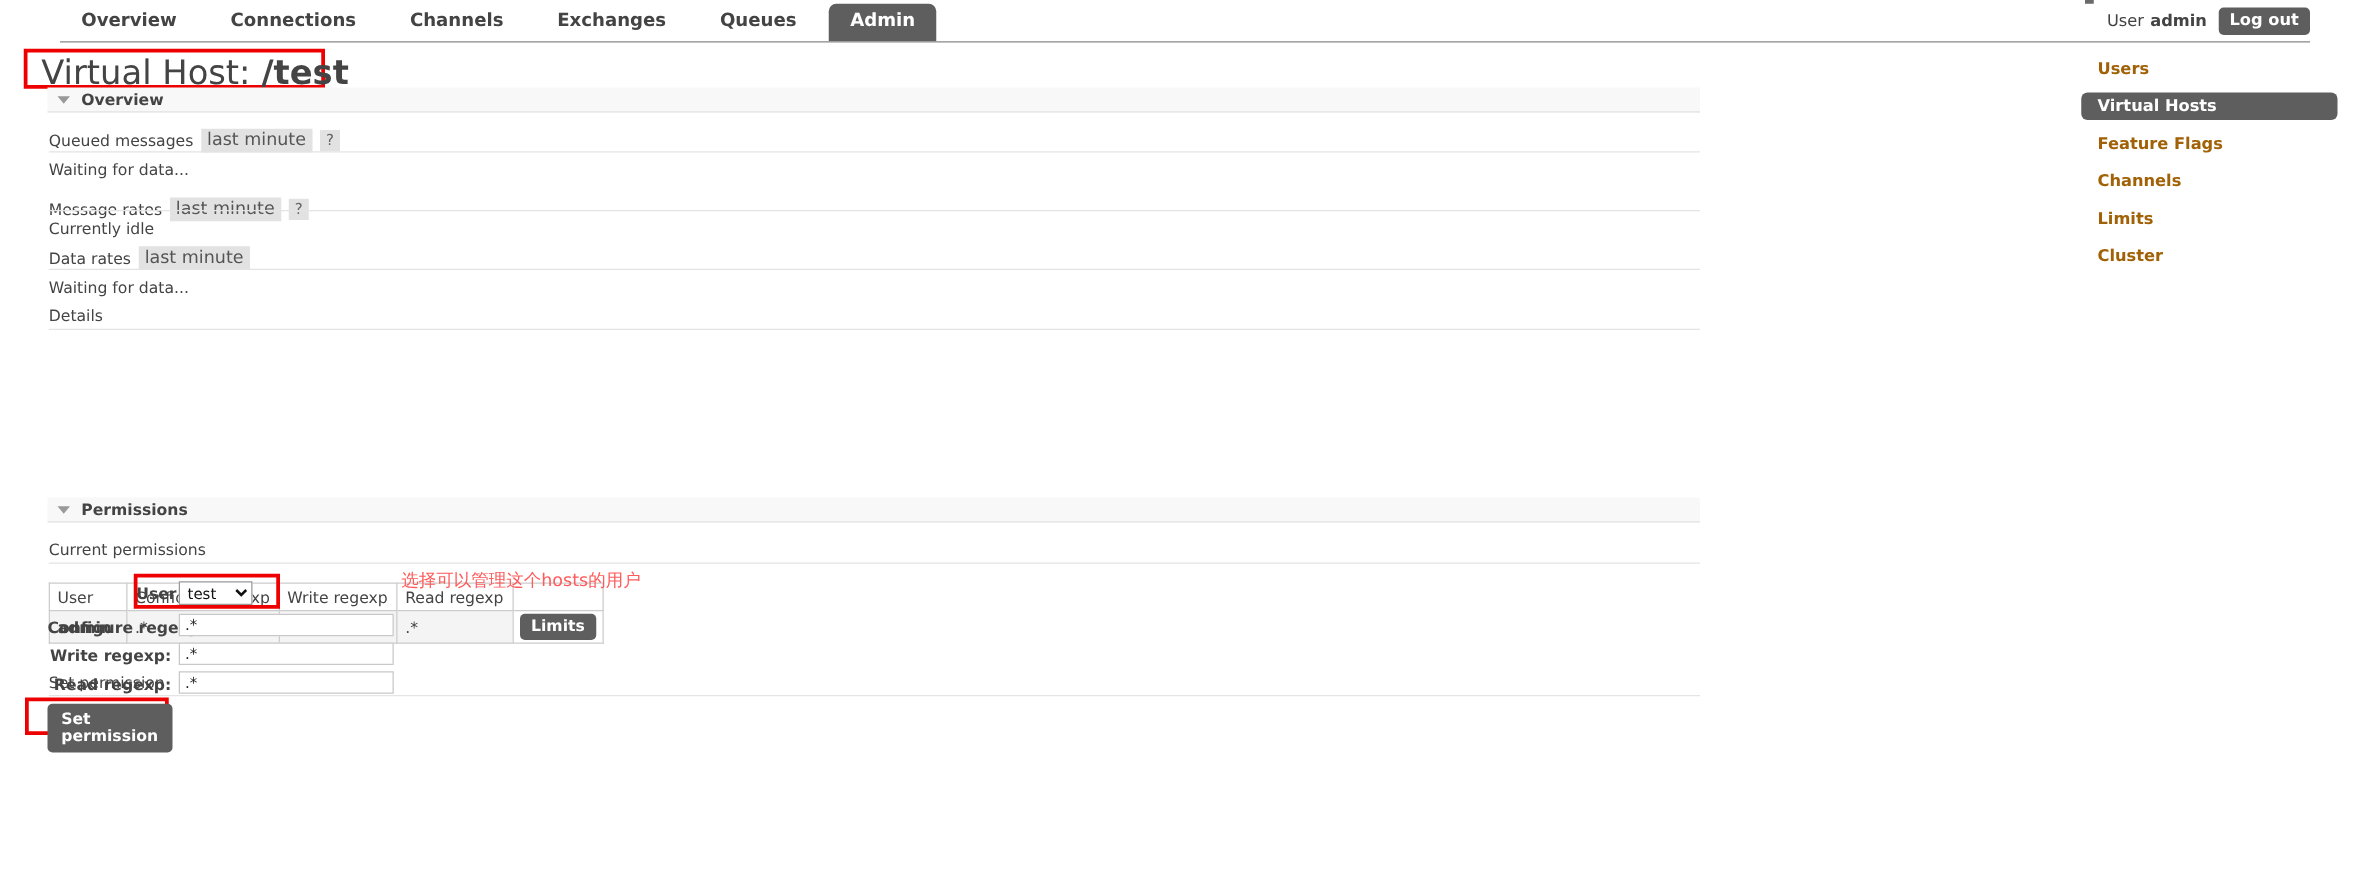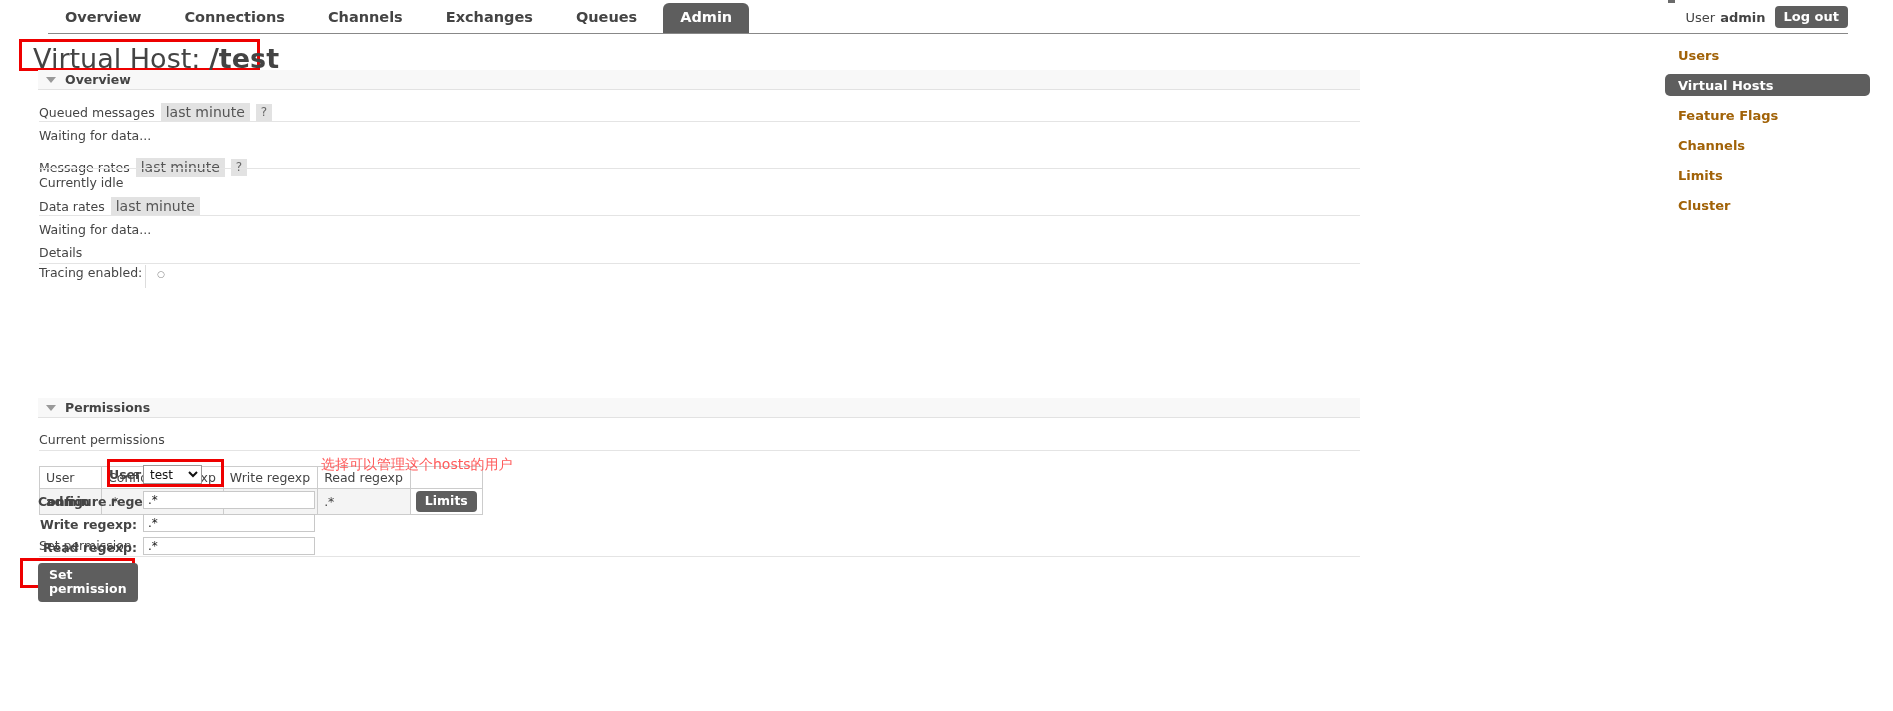--- a/index.html
+++ b/index.html
@@ -363,26 +363,20 @@
     <span>Data rates</span>
     <span class="badge">last minute</span>
   </div>
   <div class="row-rule" style="top:215px;"></div>
   <div class="plain-text" style="top:222px;">Waiting for data...</div>
 
   <div class="plain-text" style="top:245px;">Details</div>
   <div class="row-rule" style="top:263px;"></div>
 
   <div id="details-table" style="top:265px;">
-    <div class="det-row">
-      <div class="det-key">Tracing enabled:</div>
-      <div class="det-val" style="width:1180px;">
-        <span class="circle-glyph">○</span>
-      </div>
-    </div>
   </div>
 
   <div class="section-head" style="top:398px;">
     <span class="tri"></span>
     <span>Permissions</span>
   </div>
 
   <div class="plain-text" style="top:432px;">Current permissions</div>
   <div class="row-rule" style="top:450px;"></div>
 

